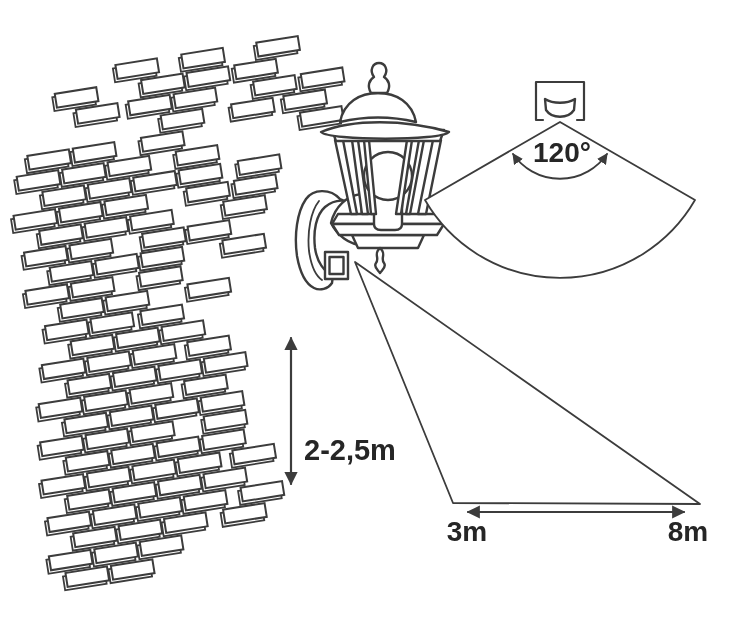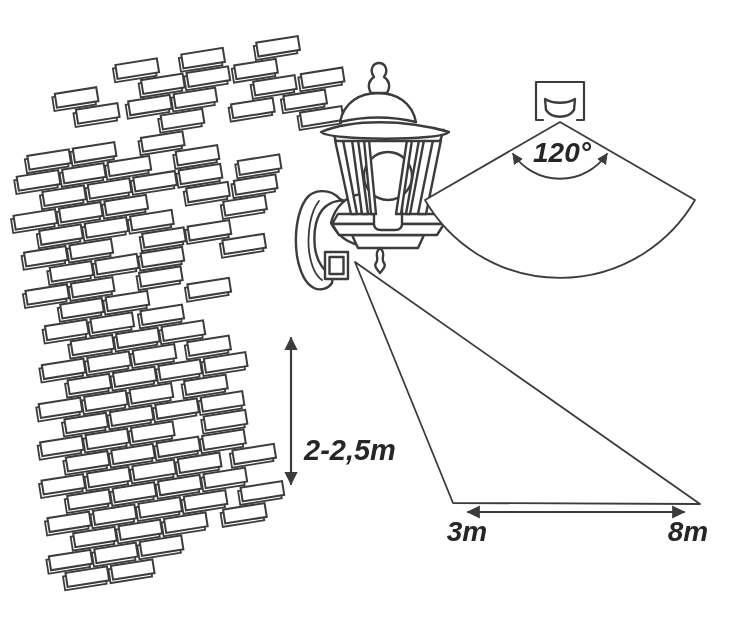--- a/index.html
+++ b/index.html
@@ -2,21 +2,20 @@
 <html style="--line: #3c3c3c; --text: #262626; --bg: #ffffff;"><head>
 <meta charset="utf-8">
 <style>
   html,body{margin:0;padding:0;background:#fff;}
   .stage{
     position:relative;
     width:746px;height:618px;
     background:var(--bg,#fff);
     font-family:"Liberation Sans", sans-serif;
     overflow:hidden;
-    font-style:italic;
   }
   .stage svg{position:absolute;left:0;top:0;}
   .ln{stroke:var(--line,#3c3c3c);fill:none;stroke-width:2.2;stroke-linejoin:round;stroke-linecap:round;}
   .lnf{stroke:var(--line,#3c3c3c);fill:#fff;stroke-width:2.4;stroke-linejoin:round;stroke-linecap:round;}
   .thin{stroke-width:1.8;}
   .brick{fill:#fff;stroke:var(--line,#3c3c3c);stroke-width:2;}
   .brick-back{fill:#fff;stroke:var(--line,#3c3c3c);stroke-width:1.8;}
   .dim-text{
     fill:var(--text,#262626);
     font-weight:bold;

